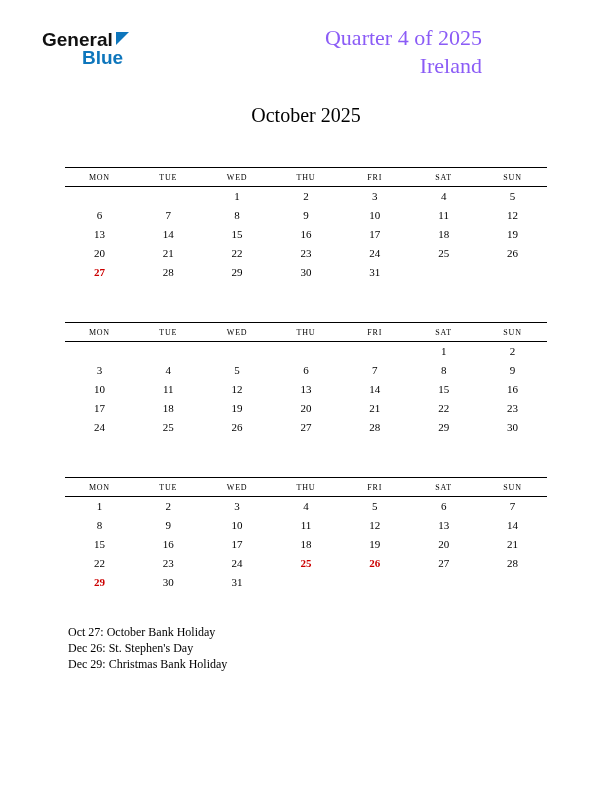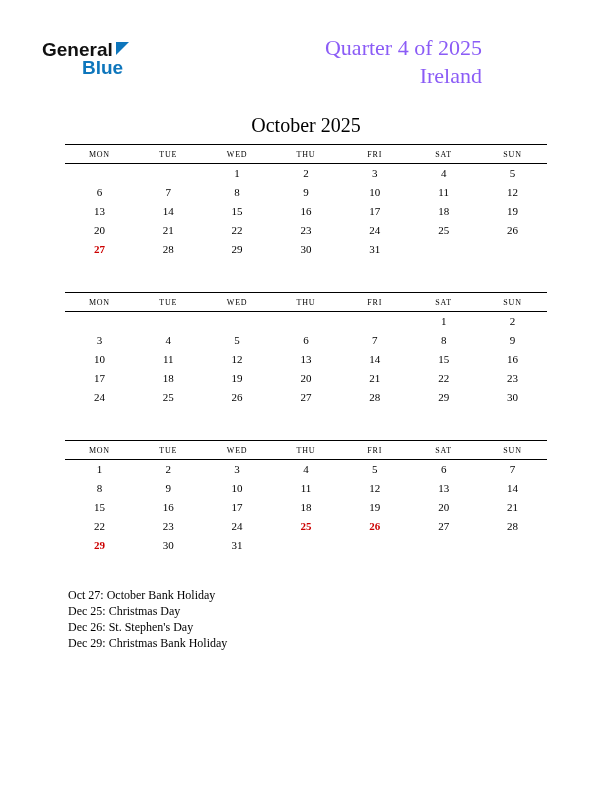--- a/index.html
+++ b/index.html
@@ -4,21 +4,21 @@
 <style>
   * { margin: 0; padding: 0; box-sizing: border-box; }
   html, body { background: #ffffff; }
   body {
     width: 612px; height: 792px;
     font-family: "Liberation Serif", serif;
     color: #000;
     position: relative;
     overflow: hidden;
   }
-  .page { width: 546px; height: 792px; padding-top: 34px; }
+  .page { width: 546px; height: 792px; padding-top: 24px; }
 
   
   .header {
     display: flex;
     justify-content: space-between;
     align-items: flex-start;
     padding: 0 64px 0 42px;
   }
   .logo {
     font-family: "Liberation Sans", sans-serif;
@@ -41,21 +41,21 @@
     text-align: right;
     font-size: 22px;
     line-height: 1.28;
     color: #8b5cf6;
   }
 
   
   .months { width: 482px; margin: 24px 0 0 65px; }
   .month { margin-bottom: 33px; }
   .month-title { text-align: center; font-size: 20px; margin-bottom: 7px; }
-  table.cal { width: 100%; border-collapse: collapse; table-layout: fixed; }
+  table.cal { width: 100%; border-collapse: collapse; table-layout: fixed; margin-top: 40px; }
   table.cal thead th {
     font-size: 8px;
     font-weight: normal;
     letter-spacing: 0.8px;
     text-align: center;
     padding: 5px 0 4px 0;
     border-top: 1px solid #000;
     border-bottom: 1px solid #000;
   }
   table.cal tbody td {
@@ -276,18 +276,17 @@
               <td></td>
               <td></td>
             </tr>
           </tbody>
         </table>
       </section>
     </div>
 
   <div class="legend">
       <div>Oct 27: October Bank Holiday</div>
-      <div>Dec 25: Christmas Day</div>
       <div>Dec 26: St. Stephen's Day</div>
       <div>Dec 29: Christmas Bank Holiday</div>
     </div>
 
 </div>
 
 </body></html>

